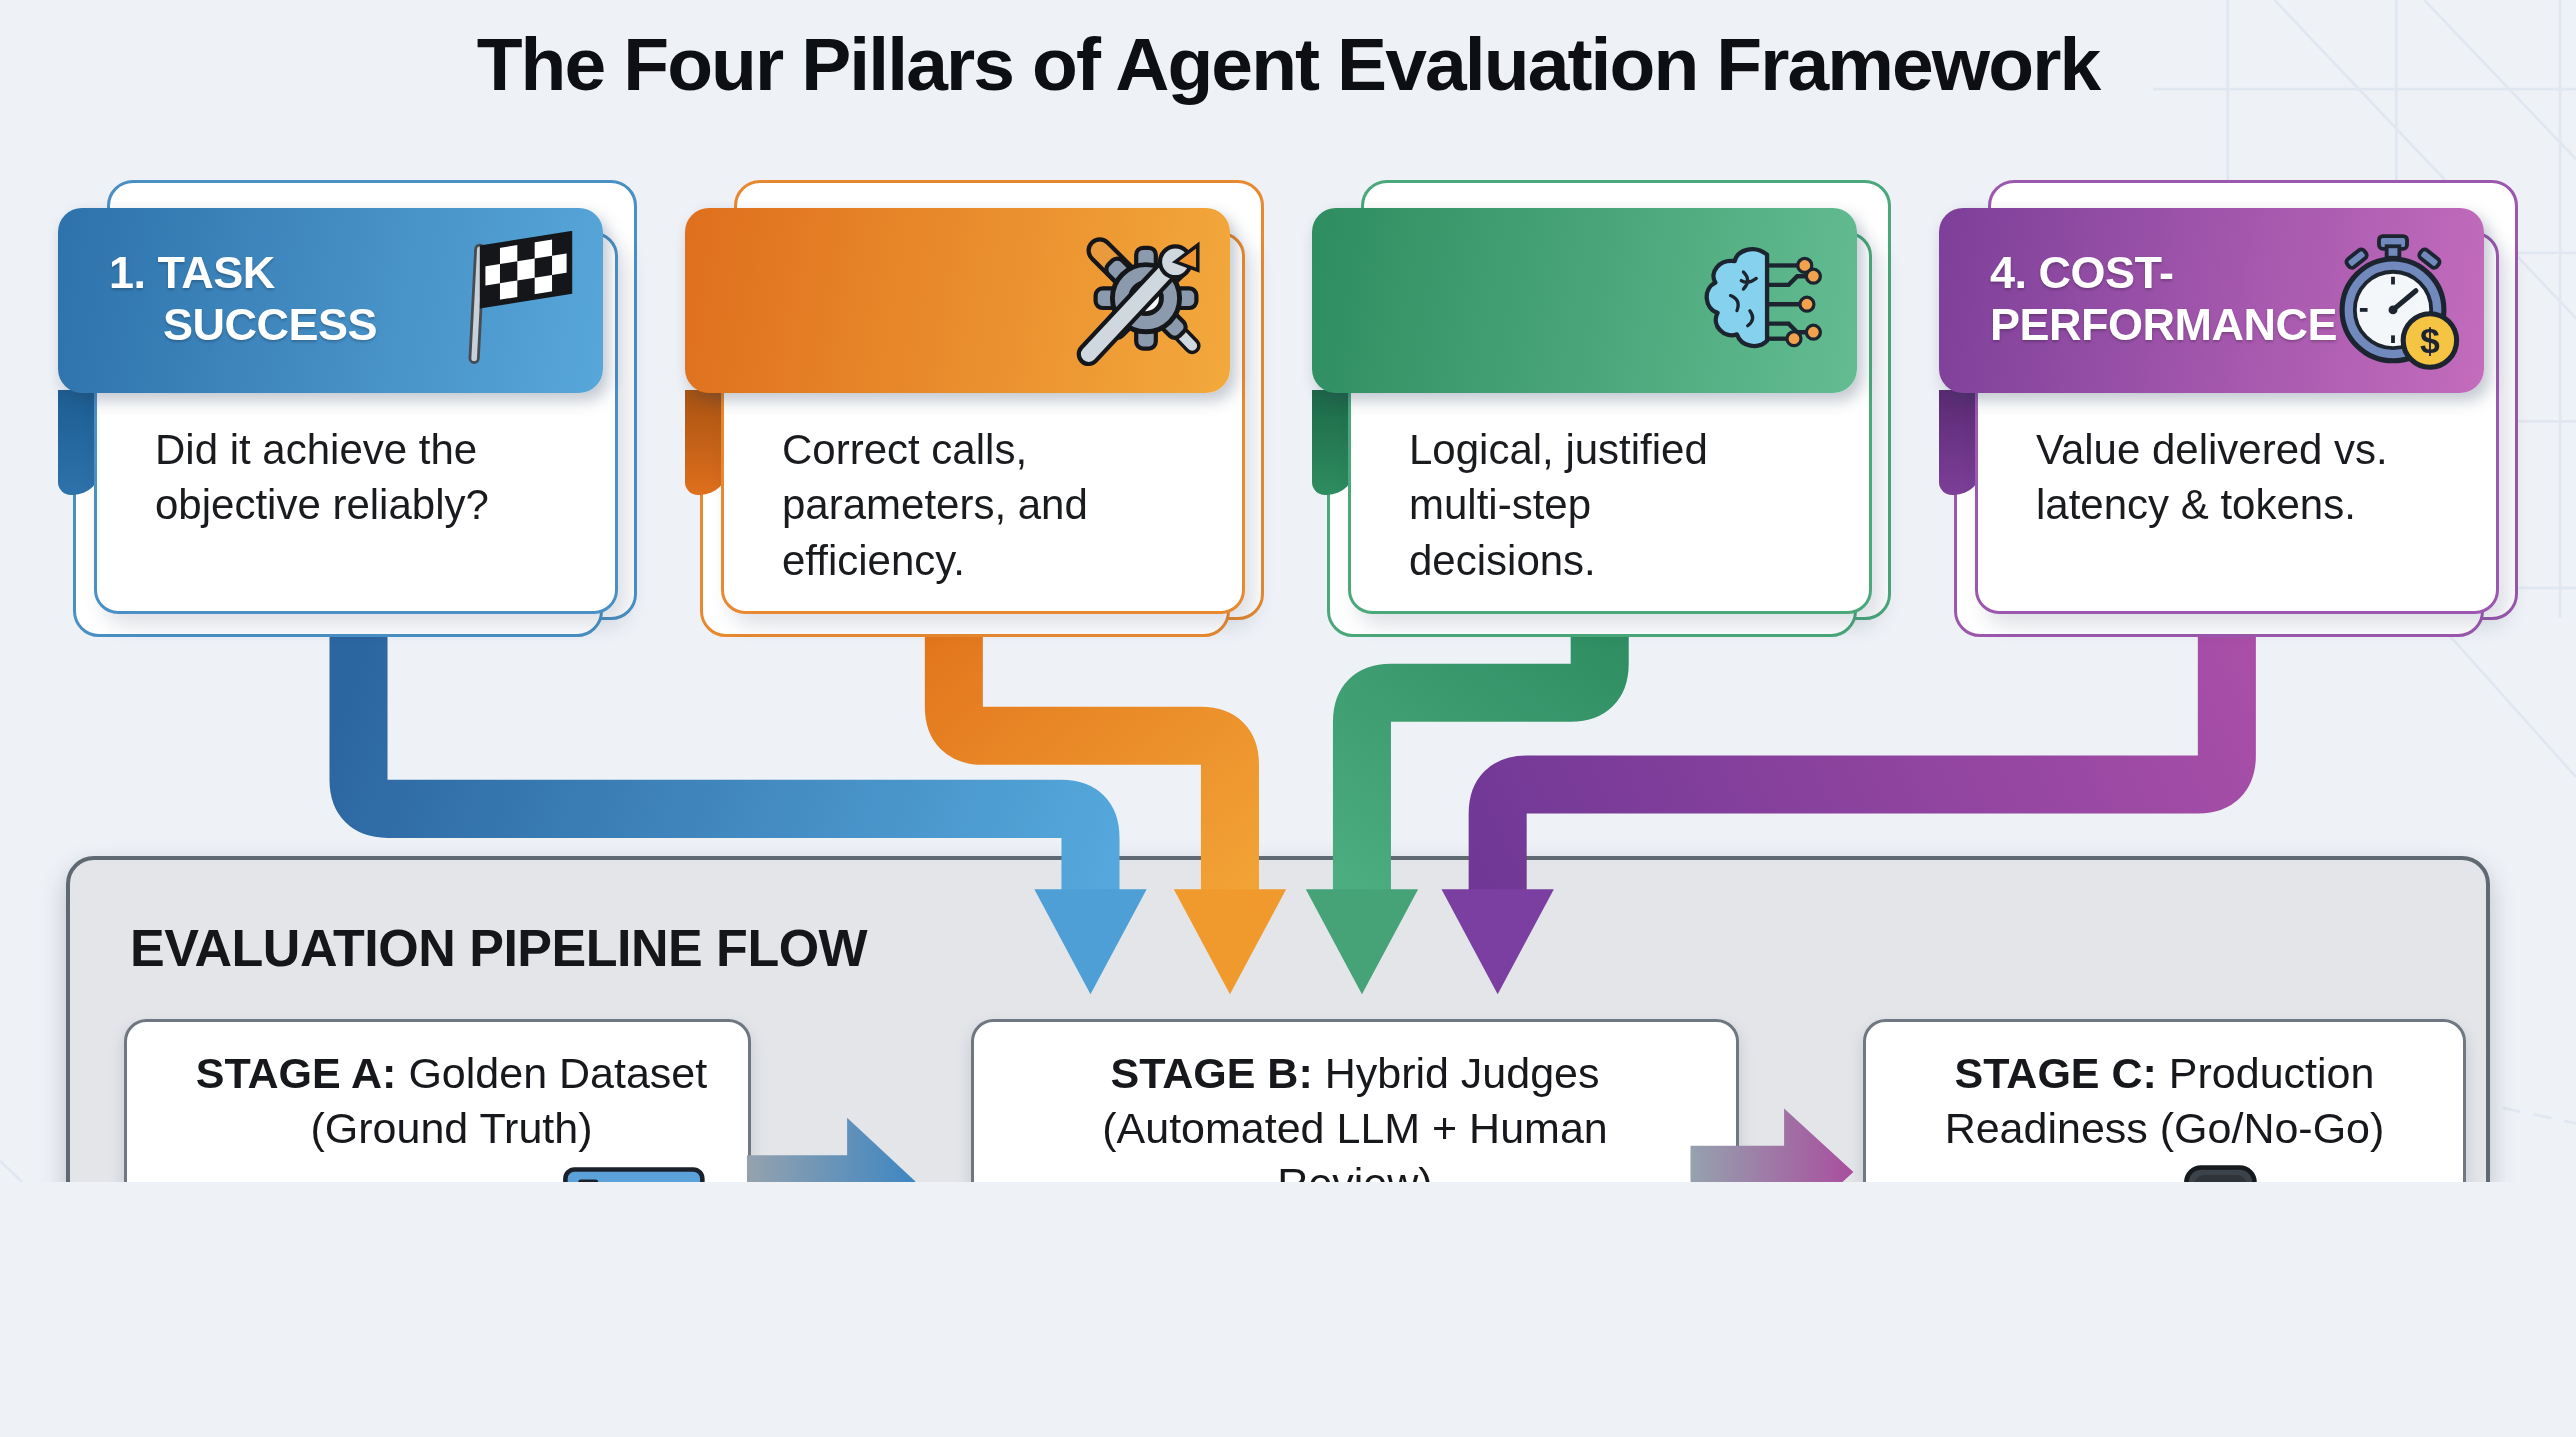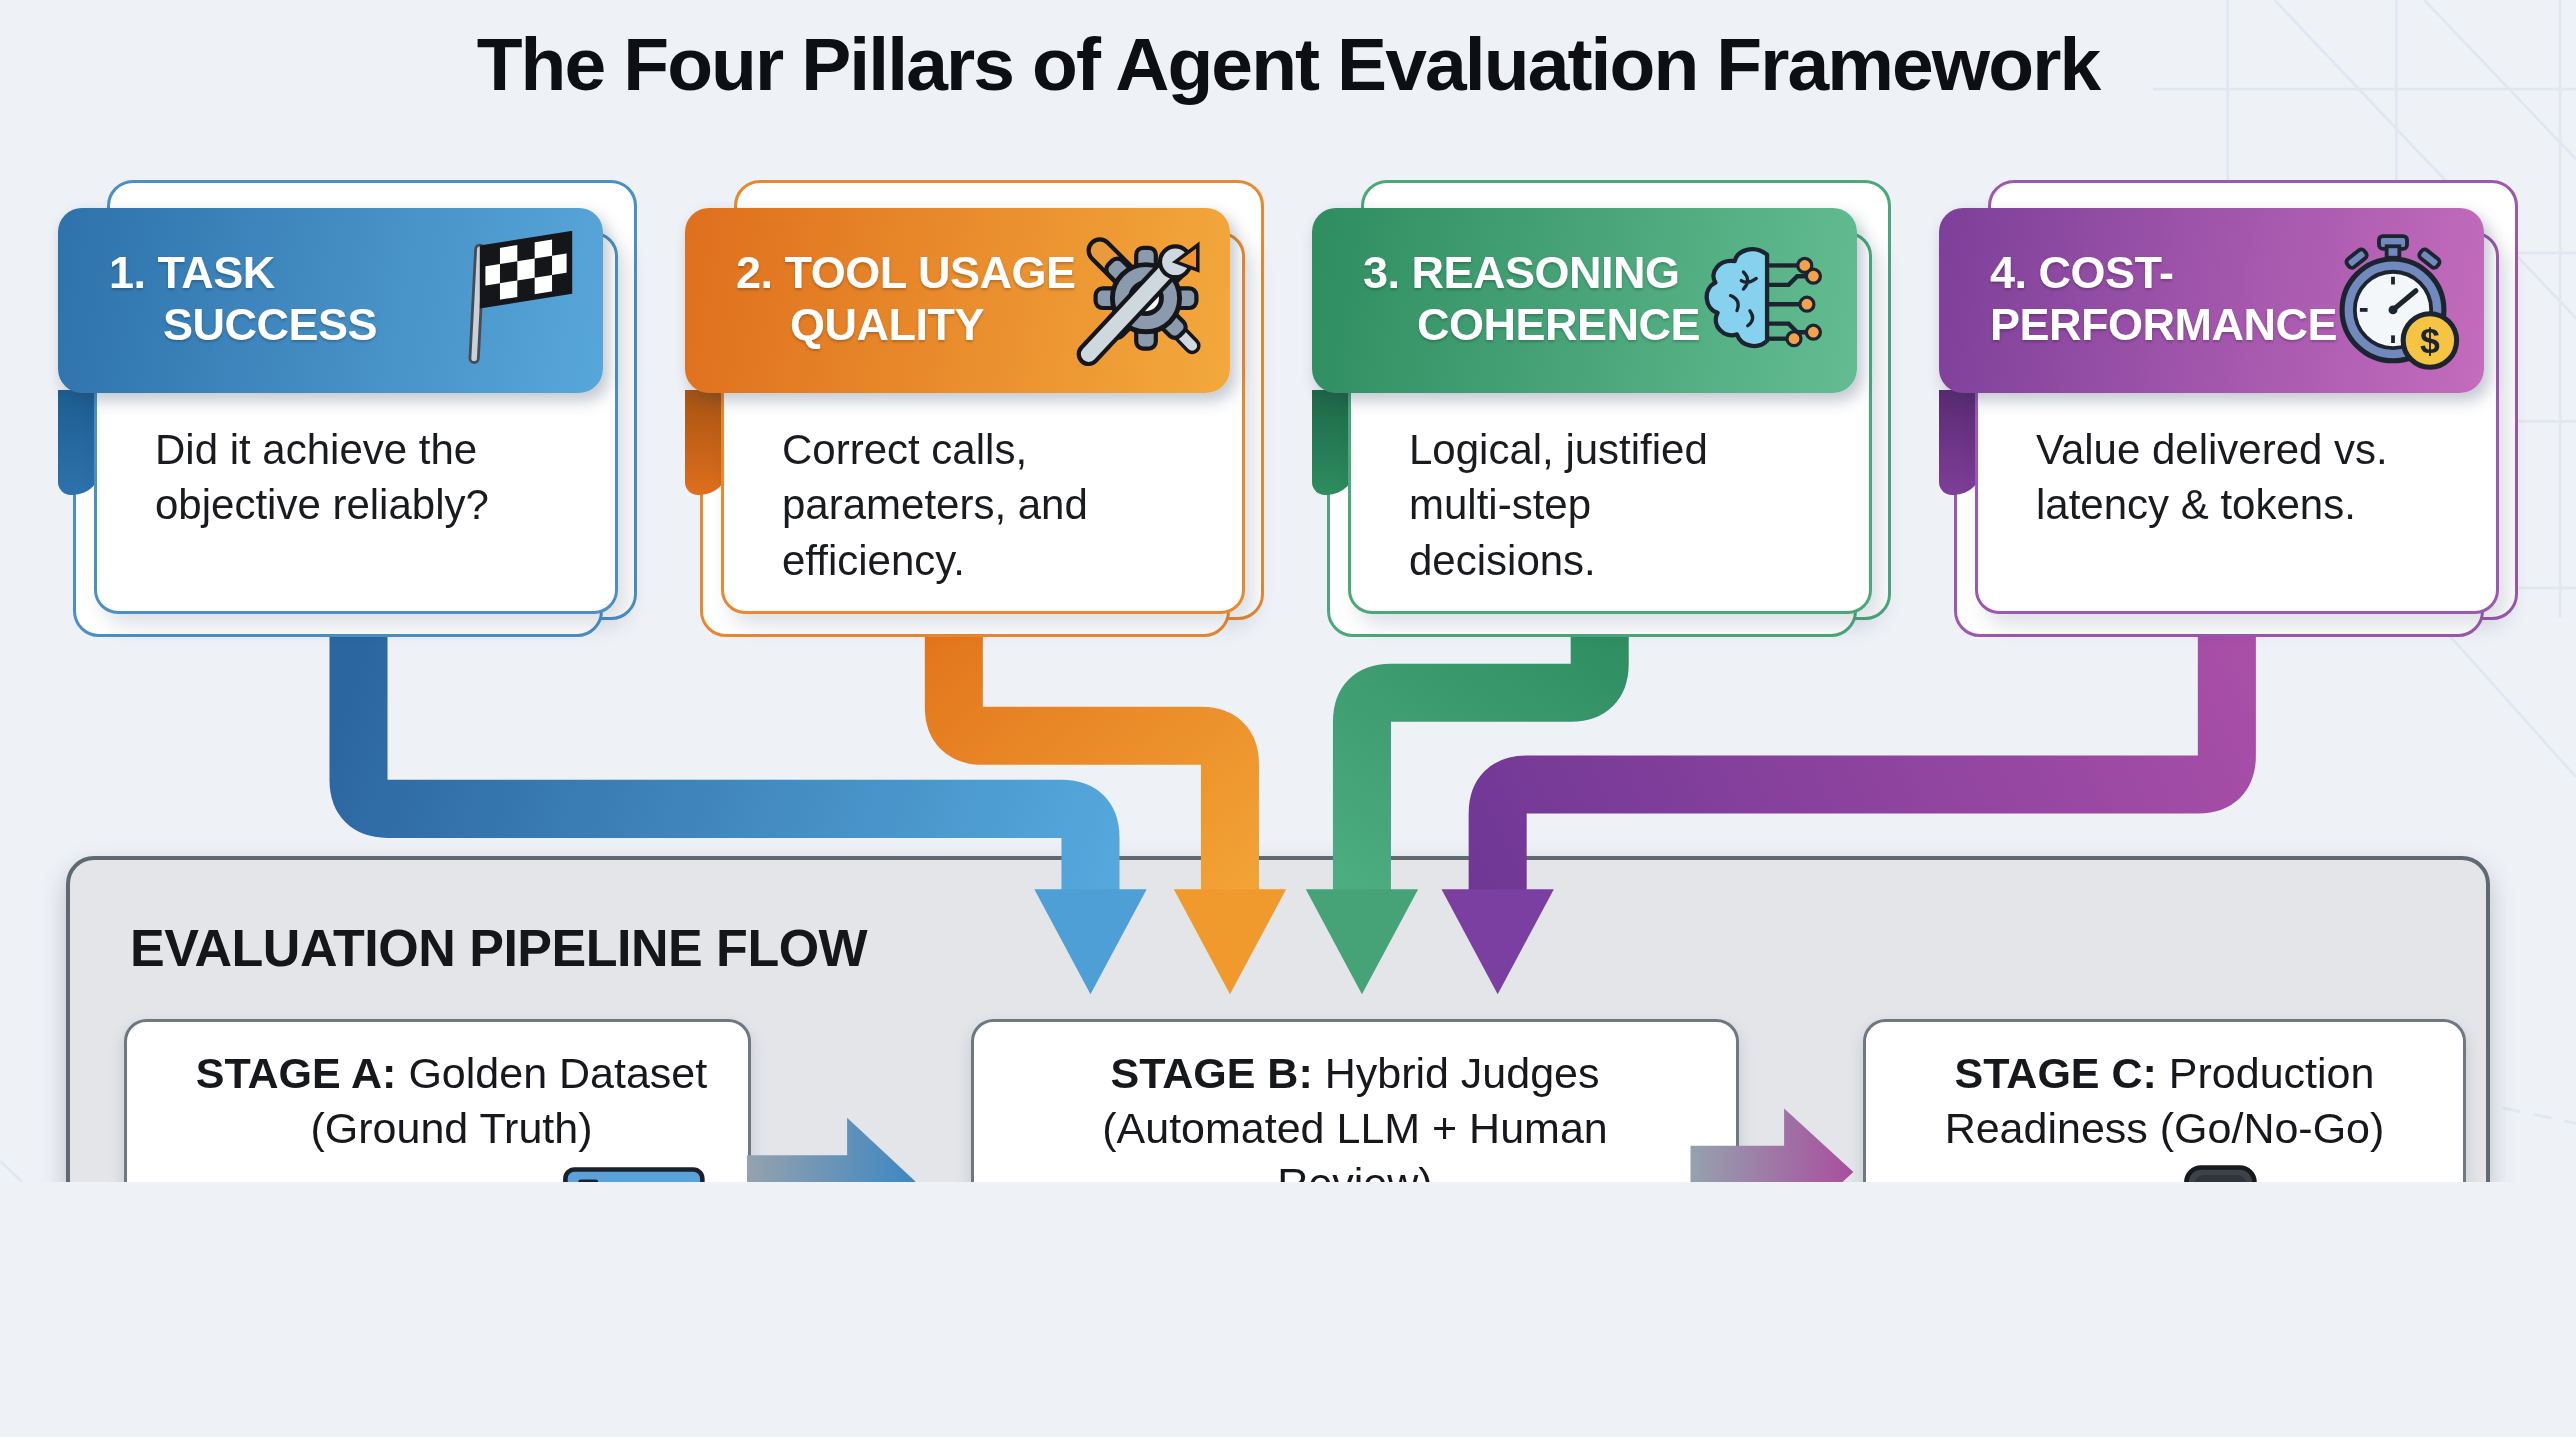--- a/index.html
+++ b/index.html
@@ -285,24 +285,20 @@
   </div>
 
   <div class="pillar pillar--2">
     <div class="p-outline1"></div>
     <div class="p-outline2"></div>
     <div class="p-fold"></div>
     <div class="p-body">
       <div class="p-desc w2">Correct calls, parameters, and efficiency.</div>
     </div>
     <div class="p-header">
-      <div class="p-title">
-        <div>2. TOOL USAGE</div>
-        <div class="indent">QUALITY</div>
-      </div>
       <svg class="p-icon" viewBox="0 0 100 100">
         <line x1="22" y1="14" x2="42" y2="34" stroke="#14161a" stroke-width="19" stroke-linecap="round"></line>
         <line x1="22" y1="14" x2="42" y2="34" stroke="#e89a3c" stroke-width="13" stroke-linecap="round"></line>
         <line x1="40" y1="32" x2="88" y2="82" stroke="#14161a" stroke-width="12" stroke-linecap="round"></line>
         <line x1="40" y1="32" x2="88" y2="82" stroke="#cfd7df" stroke-width="7" stroke-linecap="round"></line>
         <g transform="translate(55,48)">
           <g fill="#8b9aac" stroke="#14161a" stroke-width="3">
             <rect x="-7" y="-36" width="14" height="72" rx="5"></rect>
             <rect x="-7" y="-36" width="14" height="72" rx="5" transform="rotate(45)"></rect>
             <rect x="-7" y="-36" width="14" height="72" rx="5" transform="rotate(90)"></rect>
@@ -320,24 +316,20 @@
   </div>
 
   <div class="pillar pillar--3">
     <div class="p-outline1"></div>
     <div class="p-outline2"></div>
     <div class="p-fold"></div>
     <div class="p-body">
       <div class="p-desc w3">Logical, justified multi-step decisions.</div>
     </div>
     <div class="p-header">
-      <div class="p-title">
-        <div>3. REASONING</div>
-        <div class="indent">COHERENCE</div>
-      </div>
       <svg class="p-icon" viewBox="0 0 130 110">
         <path d="M66,12 C54,2 38,8 36,18 C22,16 12,28 18,38 C6,44 8,62 20,66 C14,78 26,90 38,86 C42,98 58,100 66,92 Z" fill="#86d2ee" stroke="#1c2430" stroke-width="4" stroke-linejoin="round"></path>
         <path d="M44,28 q8,8 0,16 M32,50 q10,4 6,14 M50,64 q6,8 -2,14 M56,34 q-8,6 -14,2" fill="none" stroke="#1c2430" stroke-width="3" stroke-linecap="round"></path>
         <g stroke="#1c2430" stroke-width="4" fill="none">
           <path d="M66,22 H94"></path>
             <path d="M66,40 H86 L94,32 H102"></path>
             <path d="M66,58 H96"></path>
           <path d="M66,76 H86 L94,84 H102"></path>
             <path d="M66,90 H84"></path>
         </g>

